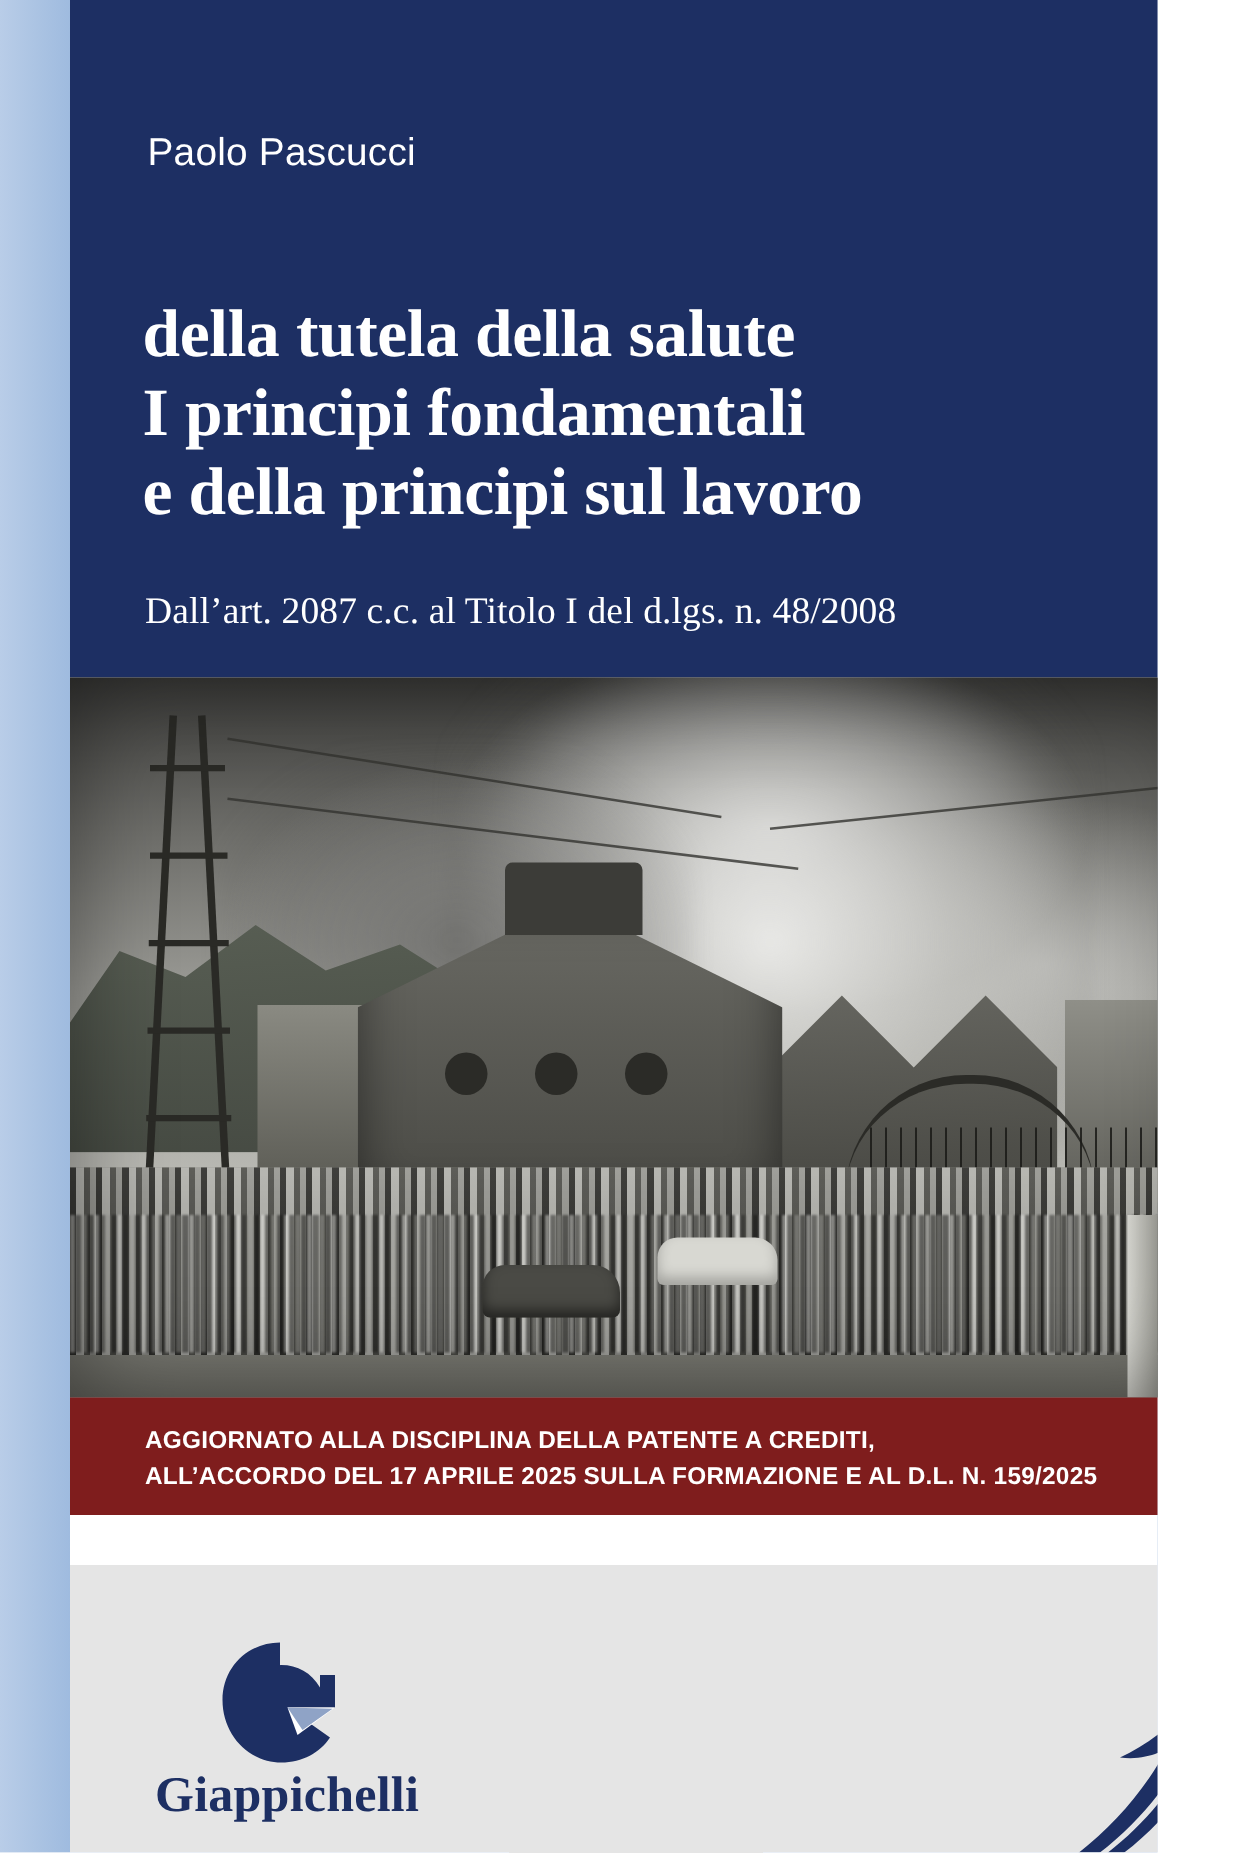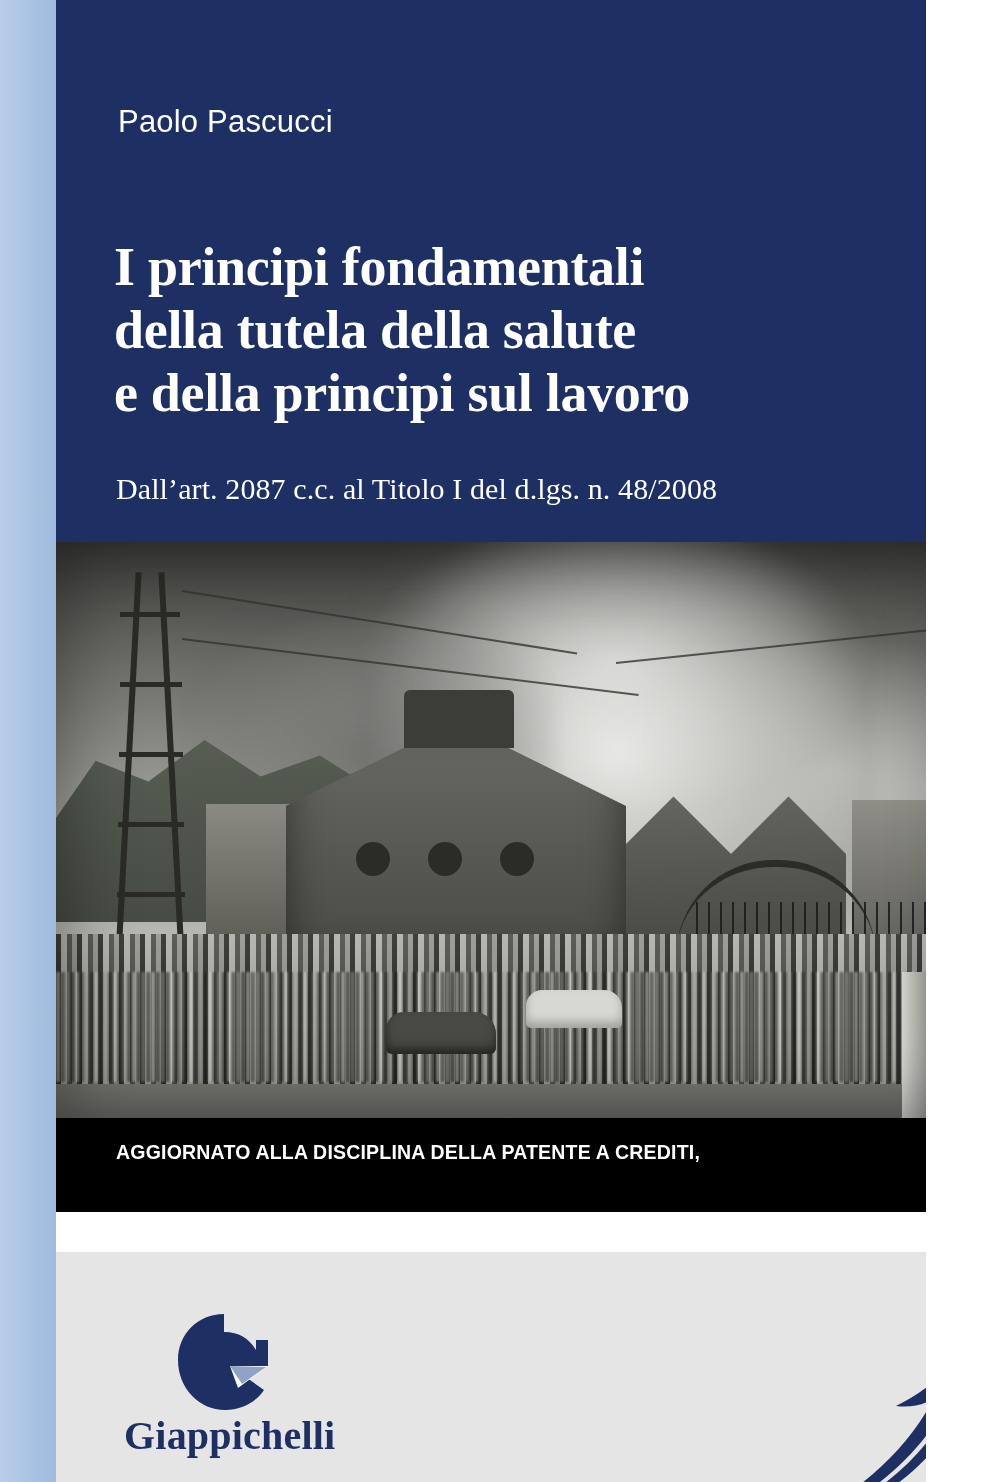--- a/index.html
+++ b/index.html
@@ -247,21 +247,21 @@
     box-shadow: inset 0 0 80px rgba(0,0,0,0.45);
     pointer-events: none;
   }
   
   .gold {
     position: absolute;
     left: 0;
     top: 1118px;
     width: 916px;
     height: 94px;
-    background: #000000;
+    background: #7f1d1d;
   }
   .gold-text {
     position: absolute;
     left: 60px;
     top: 20px;
     width: 830px;
     color: #ffffff;
     font-size: 19.5px;
     font-weight: bold;
     line-height: 1.5;
@@ -308,22 +308,22 @@
 <div class="page">
 
   <div class="bg-left"></div>
   <div class="bg-right"></div>
 
   <div class="cover">
 
     <div class="navy">
       <div class="author">Paolo Pascucci</div>
       <div class="title">
+        <div>della tutela della salute</div>
         <div>I principi fondamentali</div>
-        <div>della tutela della salute</div>
         <div>e della principi sul lavoro</div>
       </div>
       <div class="subtitle">Dall’art. 2087 c.c. al Titolo I del d.lgs. n. 48/2008</div>
     </div>
 
     <div class="photo">
       <div class="sky"></div>
       <div class="smoke1"></div>
       <div class="smoke2"></div>
       <div class="hill"></div>
@@ -361,20 +361,21 @@
       <div class="crowd2"></div>
       <div class="car1"></div>
       <div class="car2"></div>
       <div class="post-right"></div>
       <div class="photo-vignette"></div>
     </div>
 
     <div class="gold">
       <div class="gold-text">
         <div>AGGIORNATO ALLA DISCIPLINA DELLA PATENTE A CREDITI,</div>
+        <div>ALL’ACCORDO DEL 17 APRILE 2025 SULLA FORMAZIONE E AL D.L. N. 159/2025</div>
       </div>
     </div>
 
     <div class="pubarea">
       <svg class="logo-mark" viewBox="0 0 104 104">
         <path d="M52 4 C26 4 6 24 6 50 C6 78 27 100 53 100 C70 100 84 92 92 80 L58 56 L96 56 L96 30 L84 30 L84 40 C77 28 66 22 53 22 C37 22 25 34 25 51 C25 68 37 81 53 81 C62 81 70 77 75 70 L52 54 Z" fill="#1d2f63"></path>
         <path d="M58 56 L96 56 L66 78 Z" fill="#ffffff"></path>
         <path d="M58 56 L94 57 L70 74 Z" fill="#8fa3c6"></path>
       </svg>
       <div class="pub-name">Giappichelli</div>

